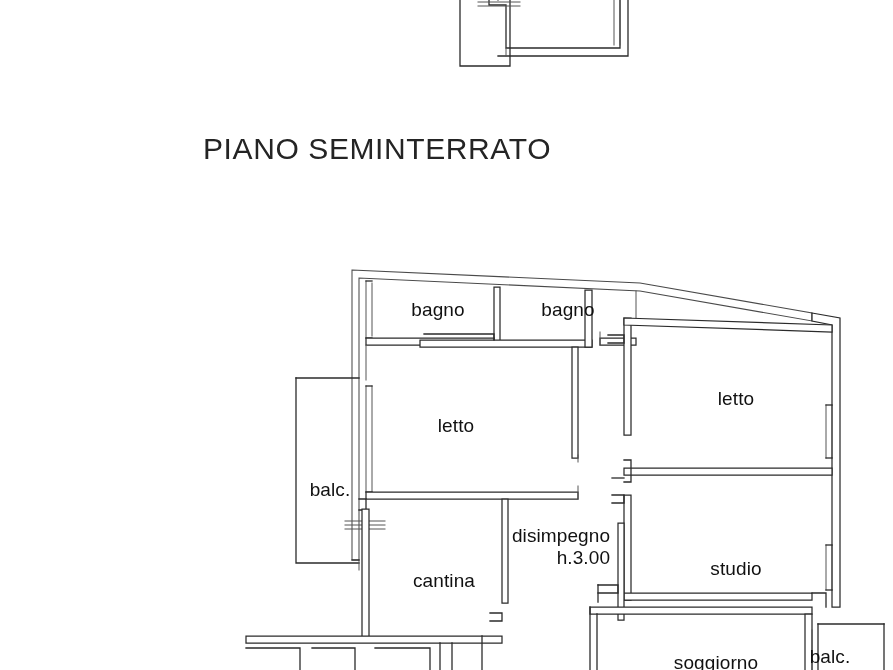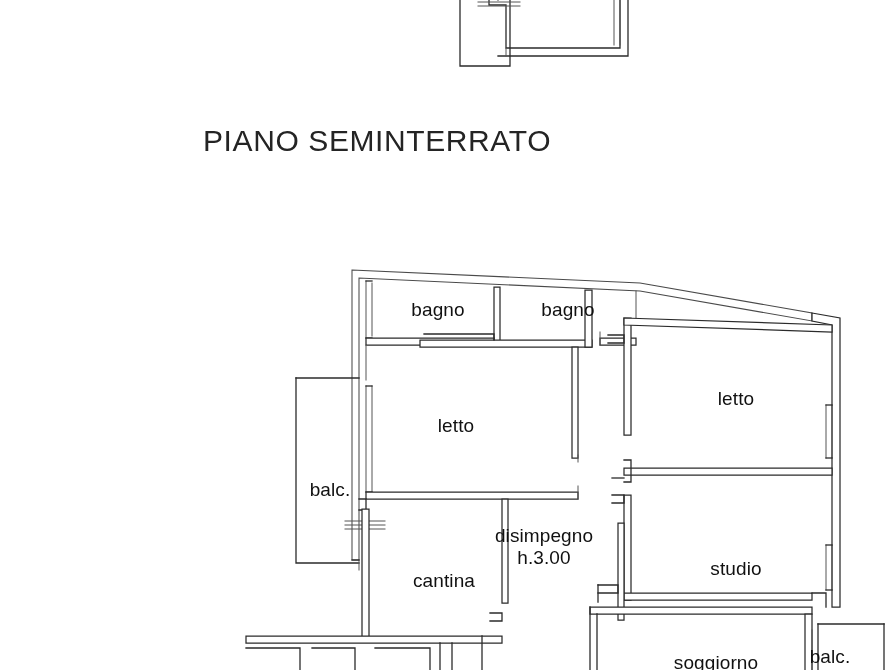--- a/index.html
+++ b/index.html
@@ -69,21 +69,21 @@
   }
   .room-label.two-line {
     line-height: 1.15;
   }
   .label-sub {
     display: block;
   }
   #floor-title {
     position: absolute;
     left: 203px;
-    top: 124px;
+    top: 132px;
     font-family: "Liberation Sans", sans-serif;
     font-size: 30px;
     letter-spacing: 0.6px;
     color: #242424;
     white-space: nowrap;
   }
 </style>
 </head>
 <body>
 
@@ -265,21 +265,21 @@
   <div class="room-label" style="left:568px; top:310px;">bagno</div>
 
   <div class="room-label" style="left:456px; top:426px;">letto</div>
 
   <div class="room-label" style="left:736px; top:399px;">letto</div>
 
   <div class="room-label" style="left:736px; top:529px;margin-top:40px;">studio</div>
 
   <div class="room-label" style="left:444px; top:581px;">cantina</div>
 
-  <div class="room-label two-line" style="left:544px; top:547px;">
+  <div class="room-label two-line" style="left:561px; top:547px;text-align:right;">
     <span>disimpegno</span>
     <span class="label-sub">h.3.00</span>
   </div>
 
   <div class="room-label" style="left:716px; top:663px;">soggiorno</div>
 
   <div class="room-label" style="left:330px; top:490px;">balc.</div>
 
   <div class="room-label" style="left:830px; top:657px;">balc.</div>
 

